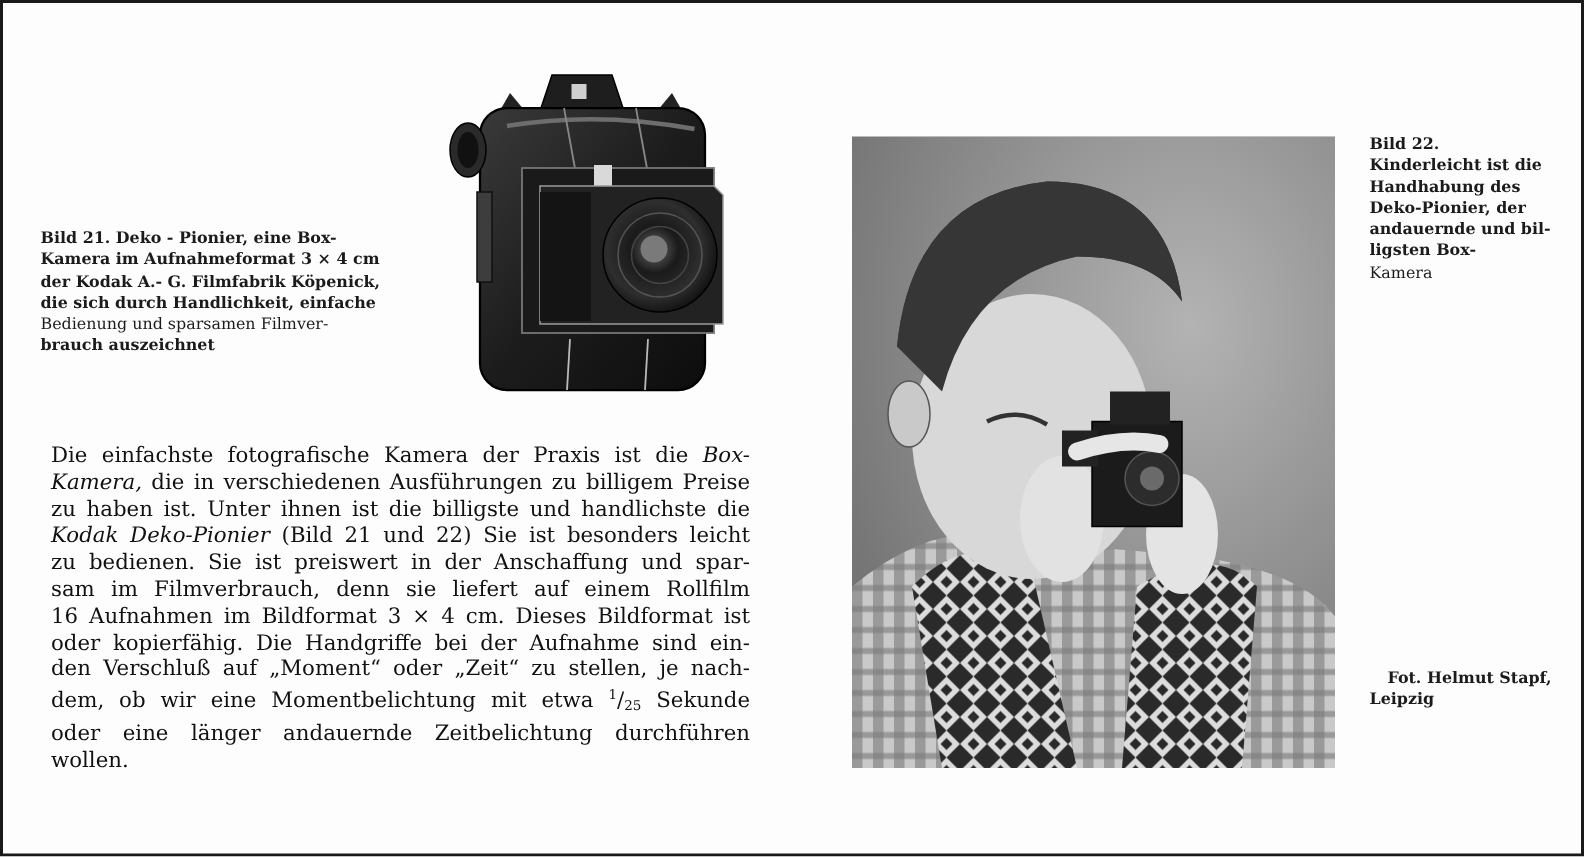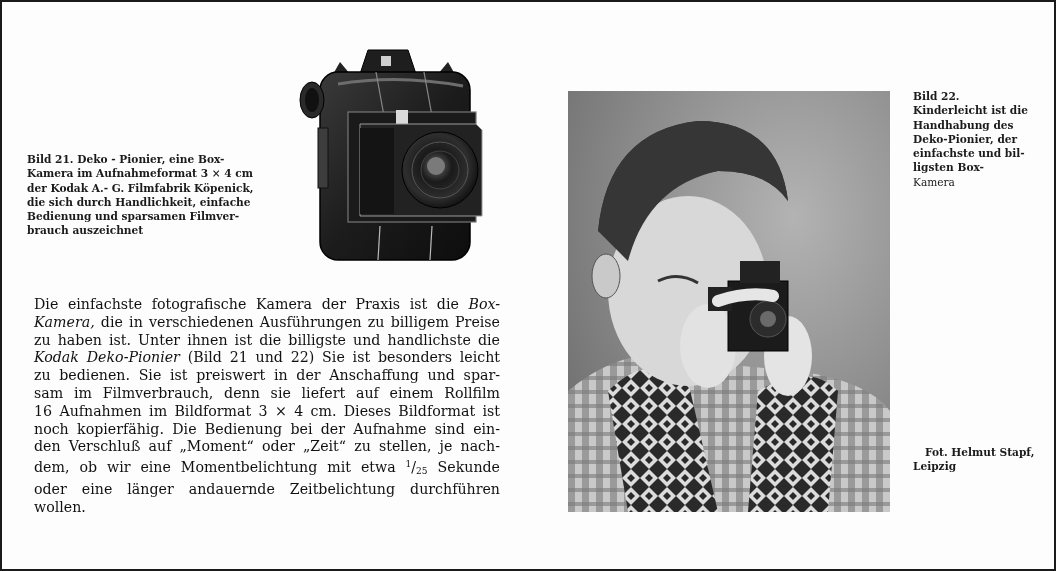--- a/index.html
+++ b/index.html
@@ -105,21 +105,21 @@
       <path d="M82 182 L80 216" stroke="#bbb" stroke-width="1.2"></path>
       <path d="M134 182 L132 216" stroke="#bbb" stroke-width="1.2"></path>
     </svg>
   </div>
 
   <div class="caption cap21">
     <span class="line" style="font-weight:bold;">Bild 21. Deko - Pionier, eine Box-</span>
     <span class="line" style="font-weight:bold;">Kamera im Aufnahmeformat 3 × 4 cm</span>
     <span class="line" style="font-weight:bold;">der Kodak A.- G. Filmfabrik Köpenick,</span>
     <span class="line" style="font-weight:bold;">die sich durch Handlichkeit, einfache</span>
-    <span class="line" style="font-weight:bold;">Bedienung und sparsamen Filmver-</span>
+    <span class="line" style="font-weight:normal;">Bedienung und sparsamen Filmver-</span>
     <span class="line" style="font-weight:bold;">brauch auszeichnet</span>
   </div>
 
   <div class="photo" title="Child holding the Deko-Pionier camera to eye">
     <svg width="322" height="421" viewBox="0 0 322 421">
       <defs>
         <radialGradient id="bg" cx="0.7" cy="0.3" r="0.9">
           <stop offset="0" stop-color="#b3b3b3"></stop>
           <stop offset="1" stop-color="#6c6c6c"></stop>
         </radialGradient>
@@ -162,38 +162,38 @@
 
       <path d="M150 210 Q180 200 205 205" stroke="#e6e6e6" stroke-width="12" fill="none" stroke-linecap="round"></path>
     </svg>
   </div>
 
   <div class="caption cap22">
     <span class="line" style="font-weight:bold;">Bild 22.</span>
     <span class="line" style="font-weight:bold;">Kinderleicht ist die</span>
     <span class="line" style="font-weight:bold;">Handhabung des</span>
     <span class="line" style="font-weight:bold;">Deko-Pionier, der</span>
-    <span class="line" style="font-weight:bold;">einfachste und bil-</span>
+    <span class="line" style="font-weight:bold;">andauernde und bil-</span>
     <span class="line" style="font-weight:bold;">ligsten Box-</span>
     <span class="line" style="font-weight:normal;">Kamera</span>
   </div>
 
   <div class="caption credit">
     <span class="line" style="font-weight:bold;margin-left:12px;">Fot. Helmut Stapf,</span>
     <span class="line" style="font-weight:bold;">Leipzig</span>
   </div>
 
   <div class="body-text" id="body-text">
       <span class="line">Die einfachste fotografische Kamera der Praxis ist die <i>Box-</i></span>
       <span class="line"><i>Kamera,</i> die in verschiedenen Ausführungen zu billigem Preise</span>
       <span class="line">zu haben ist. Unter ihnen ist die billigste und handlichste die</span>
       <span class="line"><i>Kodak Deko-Pionier</i> (Bild 21 und 22) Sie ist besonders leicht</span>
       <span class="line">zu bedienen. Sie ist preiswert in der Anschaffung und spar-</span>
       <span class="line">sam im Filmverbrauch, denn sie liefert auf einem Rollfilm</span>
       <span class="line">16 Aufnahmen im Bildformat 3 × 4 cm. Dieses Bildformat ist</span>
-      <span class="line">noch kopierfähig. Die Bedienung bei der Aufnahme sind ein-</span>
+      <span class="line">oder kopierfähig. Die Handgriffe bei der Aufnahme sind ein-</span>
       <span class="line">den Verschluß auf „Moment“ oder „Zeit“ zu stellen, je nach-</span>
       <span class="line">dem, ob wir eine Momentbelichtung mit etwa <span class="frac"><sup>1</sup>/<sub>25</sub></span> Sekunde</span>
       <span class="line">oder eine länger andauernde Zeitbelichtung durchführen</span>
       <span class="line last">wollen.</span>
     </div>
 
 </div>
 
 </body></html>

